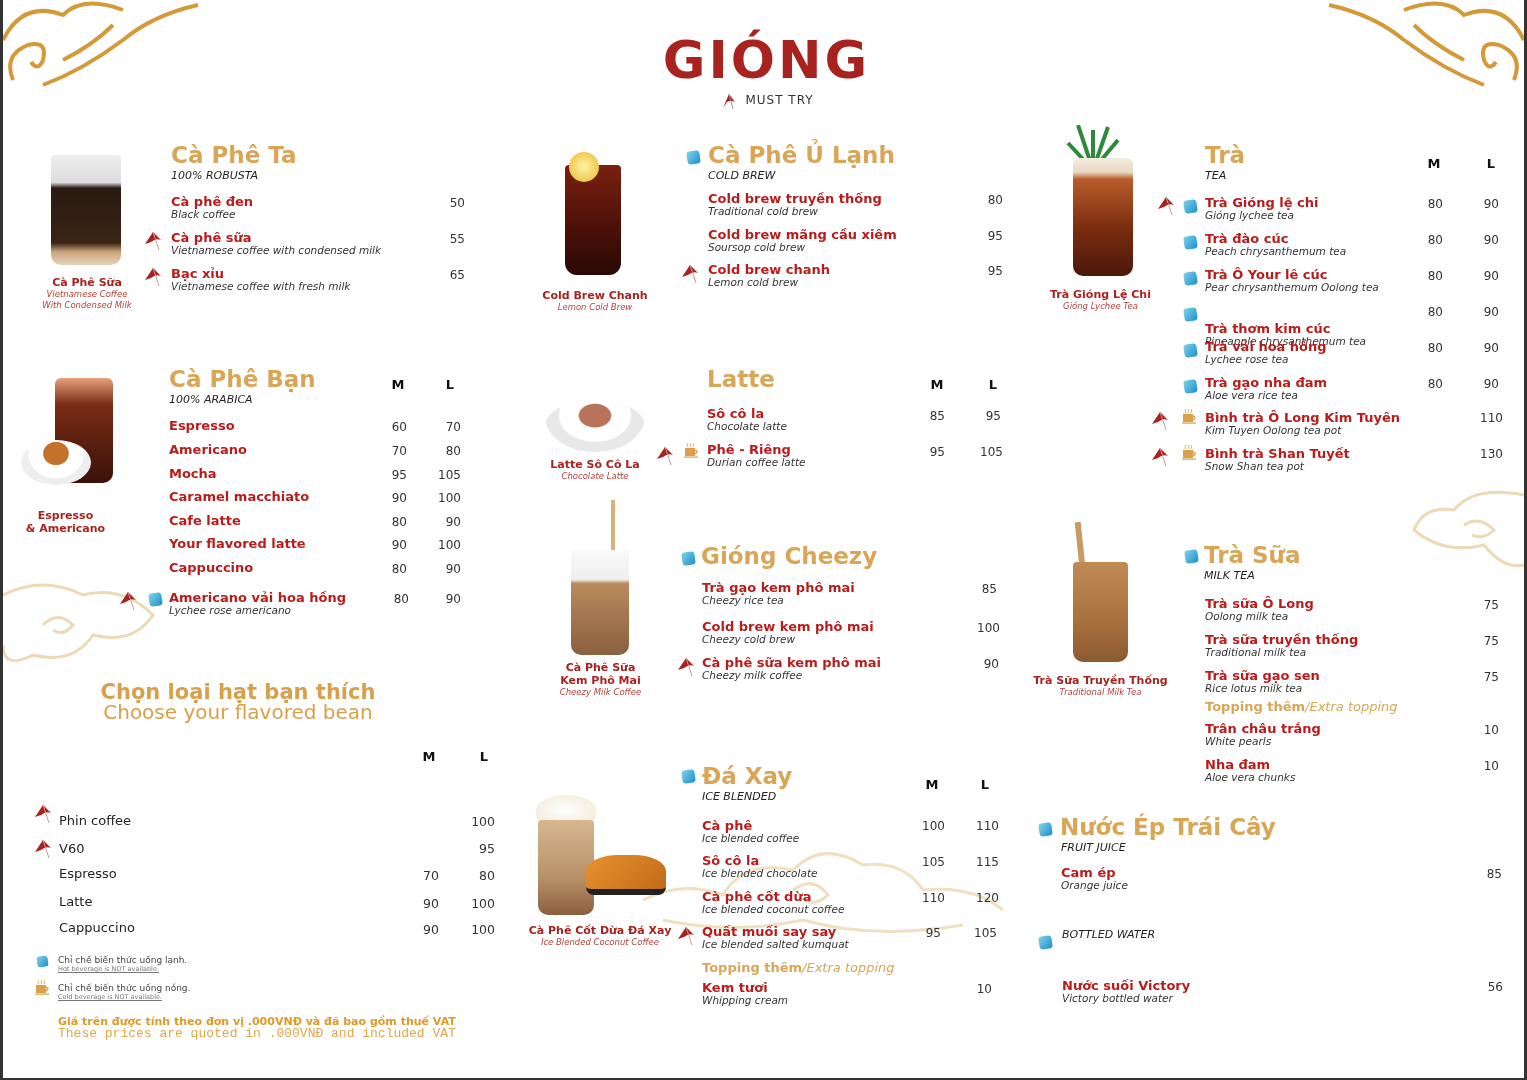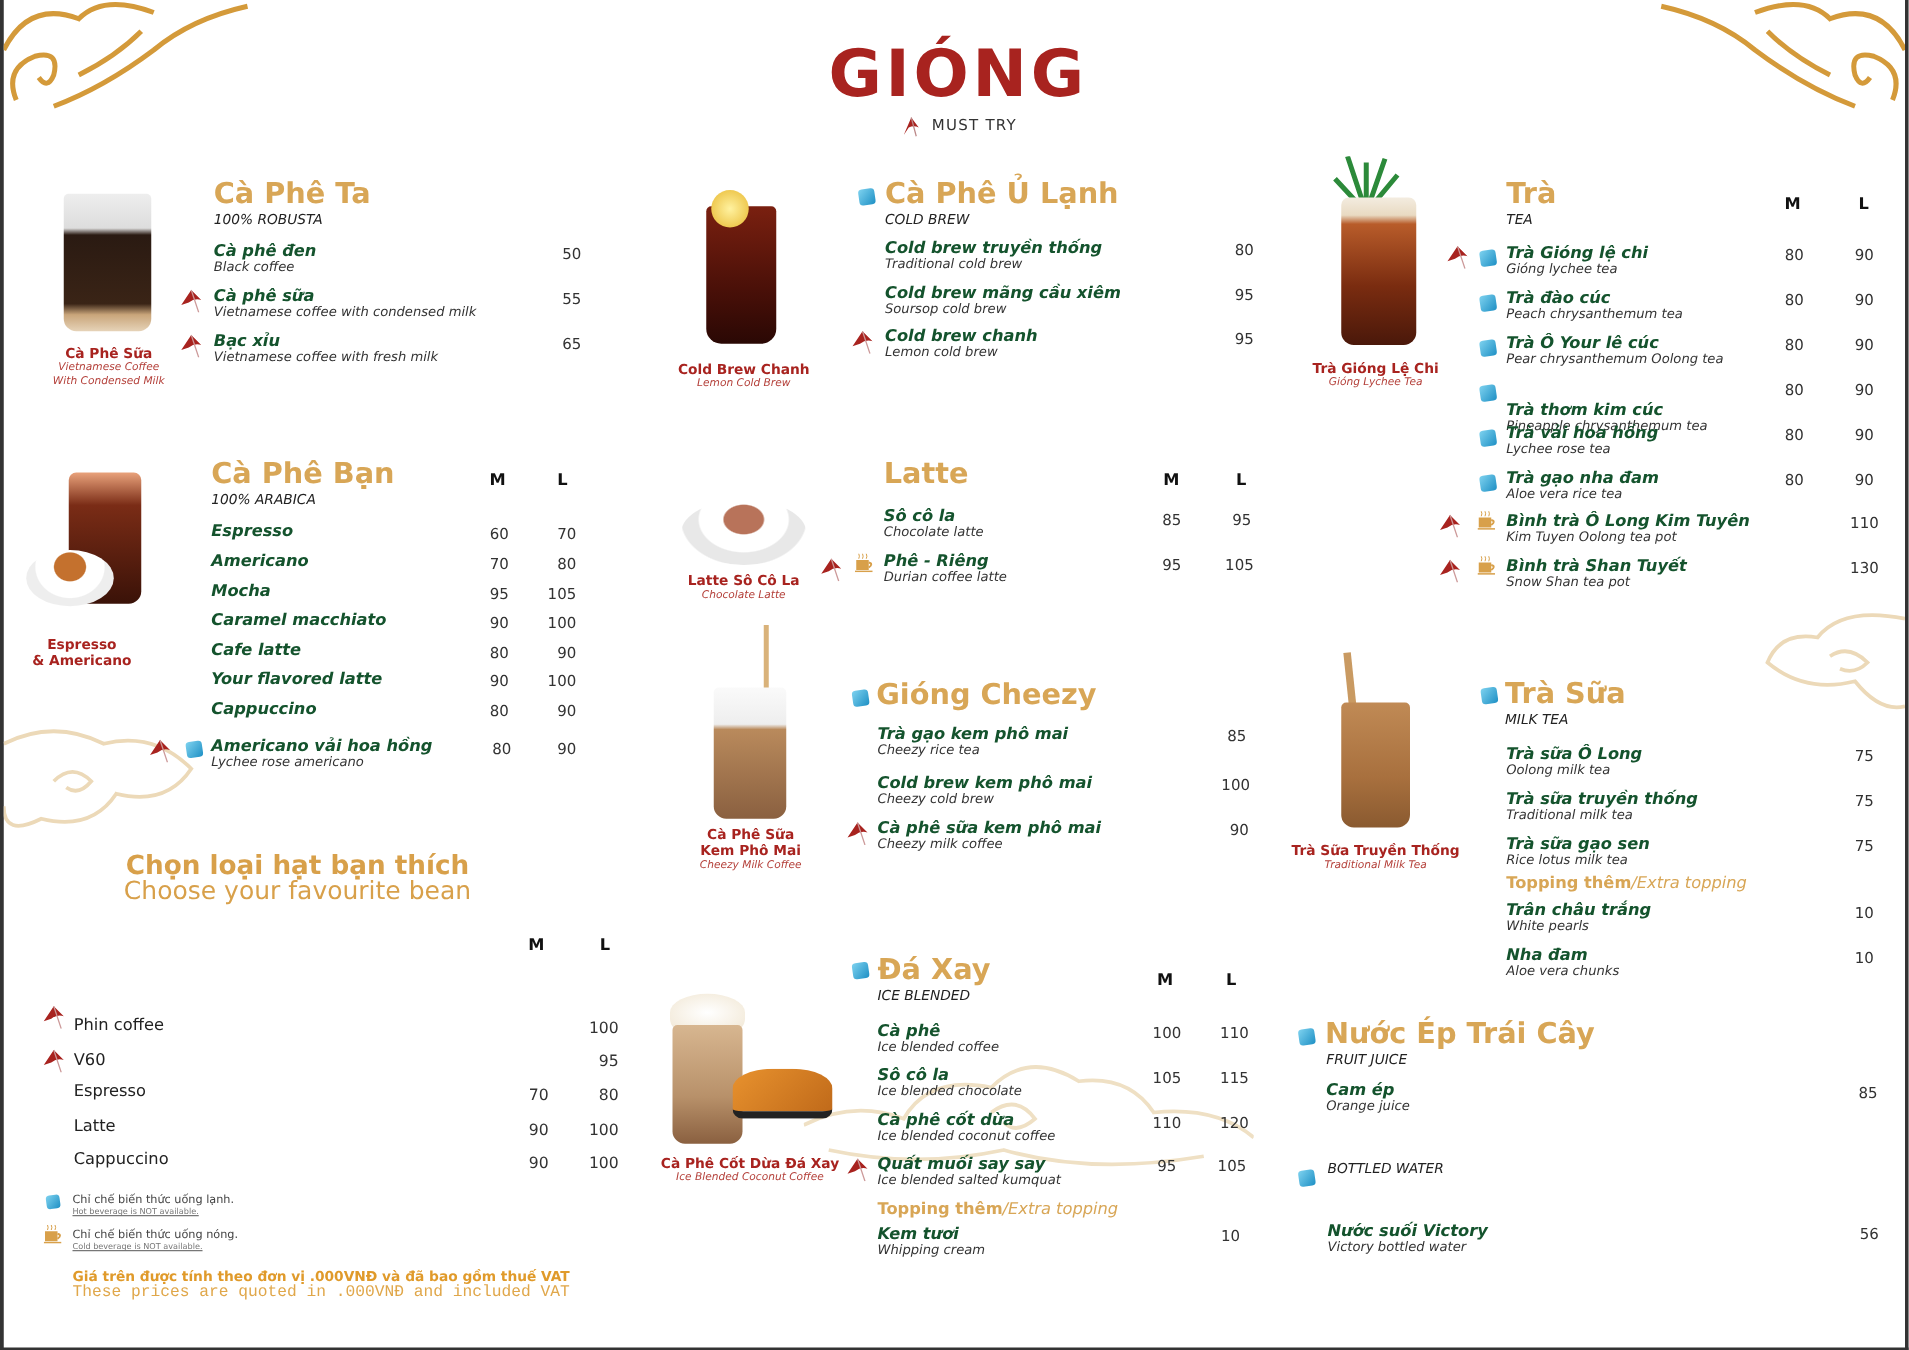--- a/index.html
+++ b/index.html
@@ -6,21 +6,21 @@
   html, body { width: 1527px; height: 1080px; background: #fff; overflow: hidden; }
   body { font-family: "DejaVu Sans", sans-serif; color: #1a1a1a; position: relative; }
   .page { position: absolute; left: 0; top: 0; width: 1527px; height: 1080px; border-left: 3px solid #333; border-right: 3px solid #333; border-bottom: 2px solid #333; }
   .abs { position: absolute; }
   .brand { left: 0; width: 1527px; top: 30px; text-align: center; }
   .brand-title { font-family: "DejaVu Sans", sans-serif; font-weight: bold; font-size: 52px; color: #a8231f; letter-spacing: 3px; }
   .brand-sub { margin-top: 0px; font-size: 12px; color: #333; letter-spacing: 1px; display: inline-flex; align-items: center; gap: 6px; }
   .sec-title { font-weight: bold; font-size: 23px; color: #d8a656; white-space: nowrap; display: flex; align-items: center; gap: 4px; }
   .sec-sub { font-size: 11px; font-style: italic; color: #222; margin-top: 1px; }
   .row { position: absolute; }
-  .iname { font-weight: bold; font-size: 13px; color: #14532d; white-space: nowrap; font-style: italic; }
+  .iname { font-weight: bold; font-size: 13px; color: #b91c1c; white-space: nowrap; }
   .idesc { font-style: italic; font-size: 10.5px; color: #333; white-space: nowrap; margin-top: -1px; }
   .price { position: absolute; font-size: 12px; color: #333; text-align: right; width: 40px; }
   .colhead { position: absolute; font-weight: bold; font-size: 13px; color: #111; width: 40px; text-align: center; }
   .caption { position: absolute; text-align: center; }
   .cap-name { font-size: 11px; color: #a8231f; font-weight: bold; line-height: 13px; }
   .cap-en { font-size: 8.5px; color: #b4403a; font-style: italic; line-height: 11px; }
   .flag { position: absolute; width: 22px; height: 20px; }
   .cube-abs { position: absolute; width: 13px; height: 13px; background: linear-gradient(135deg,#7fd3f0,#1d8fc4); border-radius: 3px; transform: rotate(-8deg); }
   .cup-abs { position: absolute; width: 16px; height: 16px; }
   .drink { position: absolute; border-radius: 6px 6px 10px 10px; }
@@ -155,21 +155,21 @@
       <div class="iname">Americano vải hoa hồng</div>
       <div class="idesc">Lychee rose americano</div>
     </div>
     <div class="price" style="left:366px;top:592px">80</div>
     <div class="price" style="left:418px;top:592px">90</div>
   </div>
 
   <div>
     <div class="abs" style="left:60px;top:680px;width:350px;text-align:center">
       <div class="art-sub1">Chọn loại hạt bạn thích</div>
-      <div class="art-sub2" style="margin-top:-4px">Choose your favourite bean</div>
+      <div class="art-sub2" style="margin-top:-4px">Choose your flavored bean</div>
     </div>
     <div class="colhead" style="left:406px;top:749px">M</div>
     <div class="colhead" style="left:461px;top:749px">L</div>
 
     <svg class="flag" style="left:30px;top:803px">
         <path d="M2 14 L10 2 L18 10 Q13 8 8 12 Z" fill="#a8231f"></path>
         <line x1="10" y1="2" x2="16" y2="20" stroke="#c99" stroke-width="1"></line>
       </svg>
     <div class="a-item" style="left:56px;top:813px">Phin coffee</div>
     <div class="a-price" style="left:398px;top:814px"></div>

